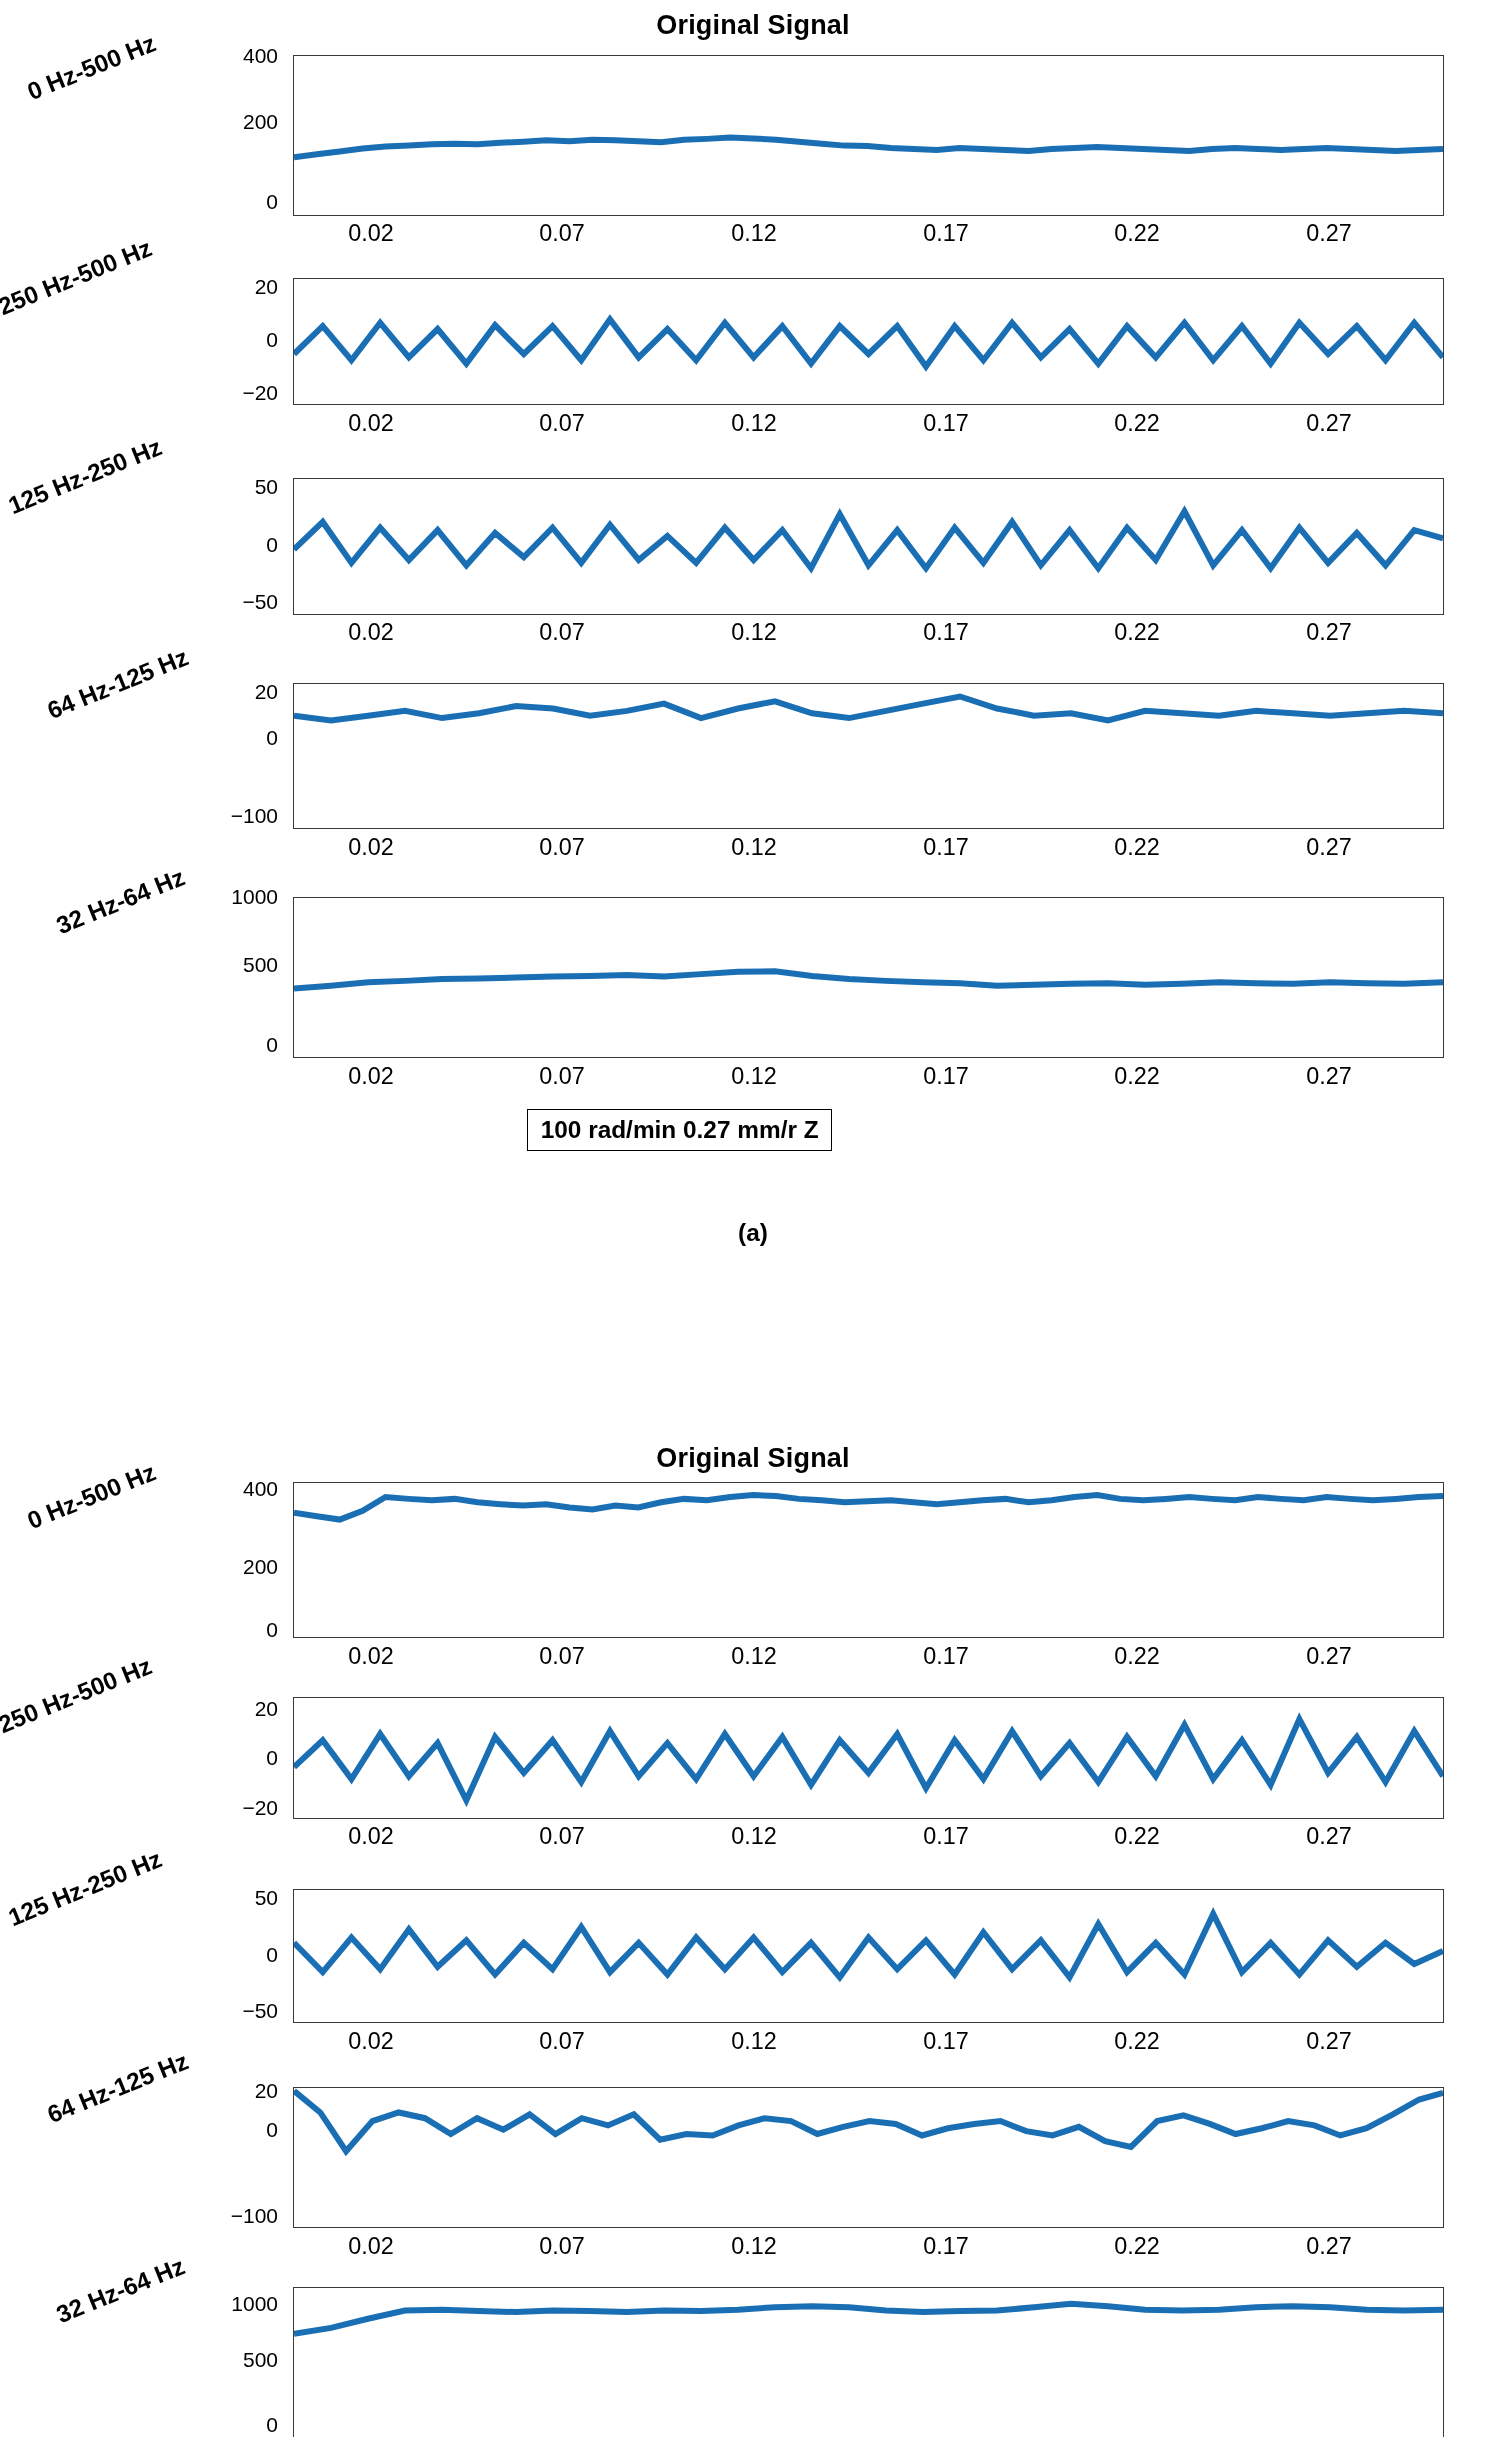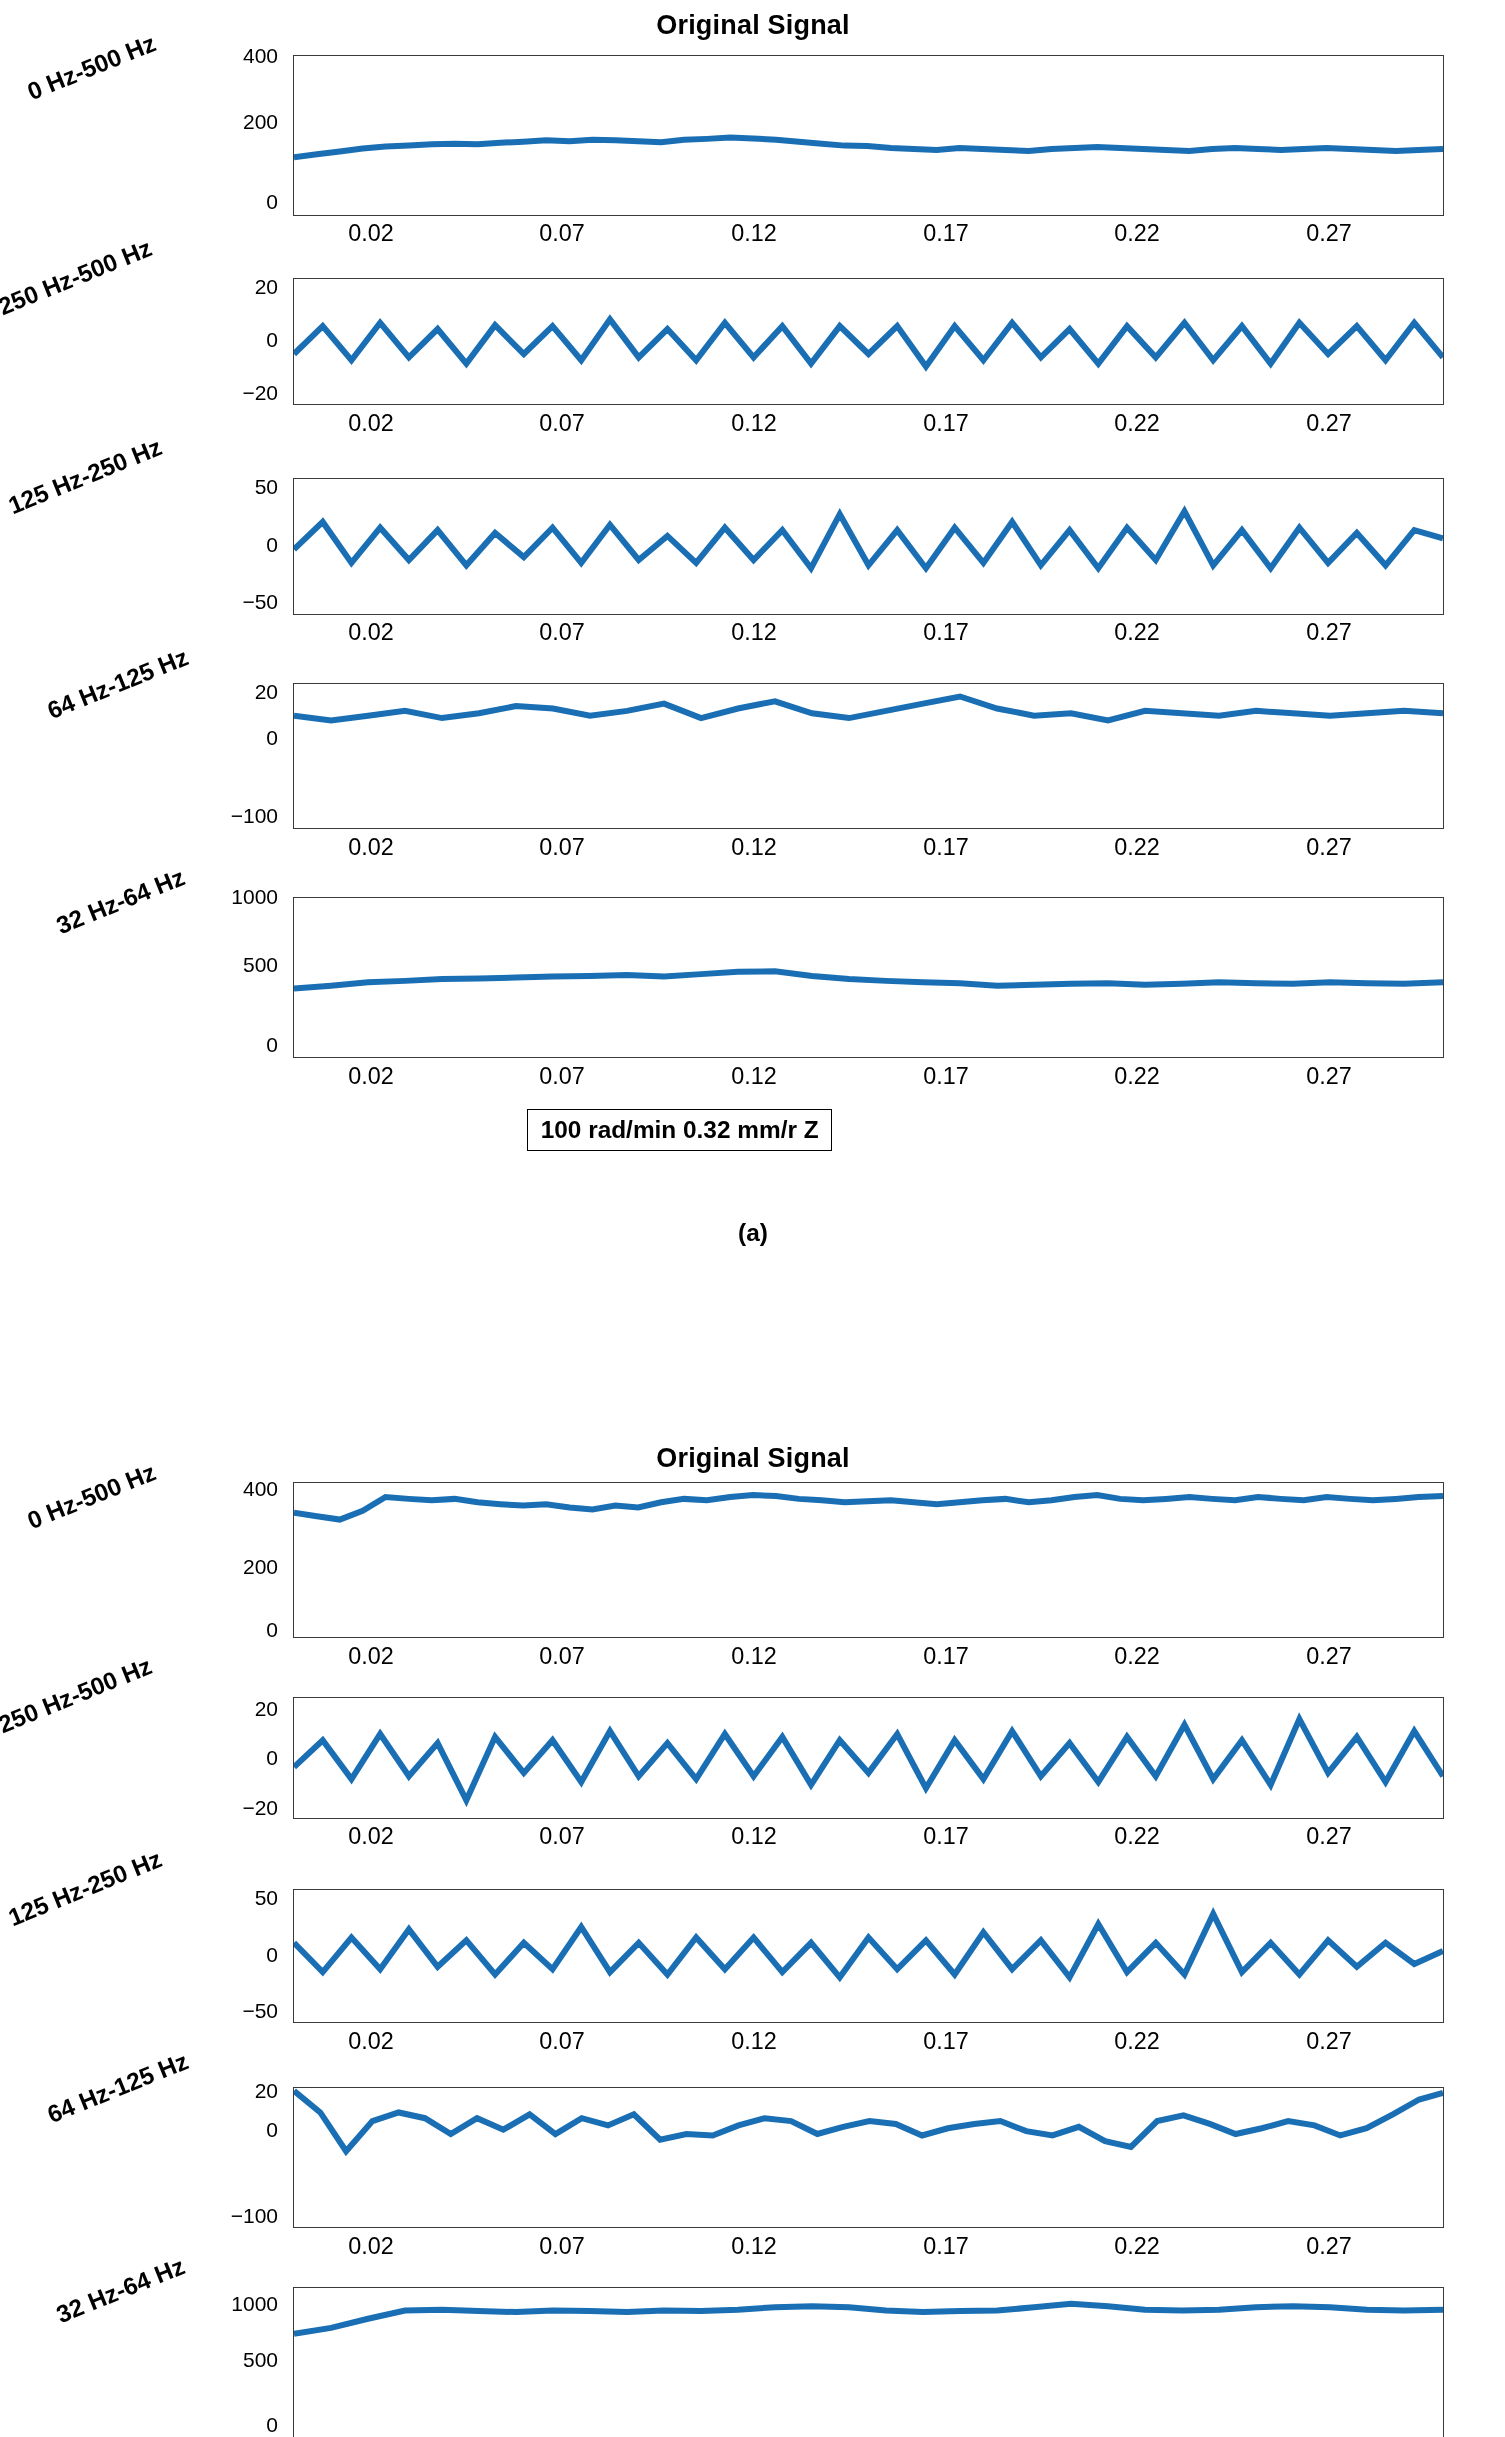--- a/index.html
+++ b/index.html
@@ -149,21 +149,21 @@
       <div class="ytick" style="left:195px;top:953px;width:83px;">500</div>
       <div class="ytick" style="left:205px;top:1033px;width:73px;">0</div>
       <div class="xtick" style="left:322px;top:1063px;width:98px;">0.02</div>
       <div class="xtick" style="left:513px;top:1063px;width:98px;">0.07</div>
       <div class="xtick" style="left:705px;top:1063px;width:98px;">0.12</div>
       <div class="xtick" style="left:897px;top:1063px;width:98px;">0.17</div>
       <div class="xtick" style="left:1088px;top:1063px;width:98px;">0.22</div>
       <div class="xtick" style="left:1280px;top:1063px;width:98px;">0.27</div>
     </div>
 
-    <div class="caption-box" style="left:527px;top:1109px;">100 rad/min 0.32 mm/r Z</div>
+    <div class="caption-box" style="left:527px;top:1109px;">100 rad/min 0.27 mm/r Z</div>
 
     <div class="subfig-label" style="top:1219px;">(a)</div>
   </div>
 
   <div class="figure">
 
     <div class="fig-title" style="position:absolute;left:0;top:1443px;width:1506px;">Original Signal</div>
 
     <div class="panel">
       <div class="axes" style="left:293px;top:1482px;width:1151px;height:156px;">

